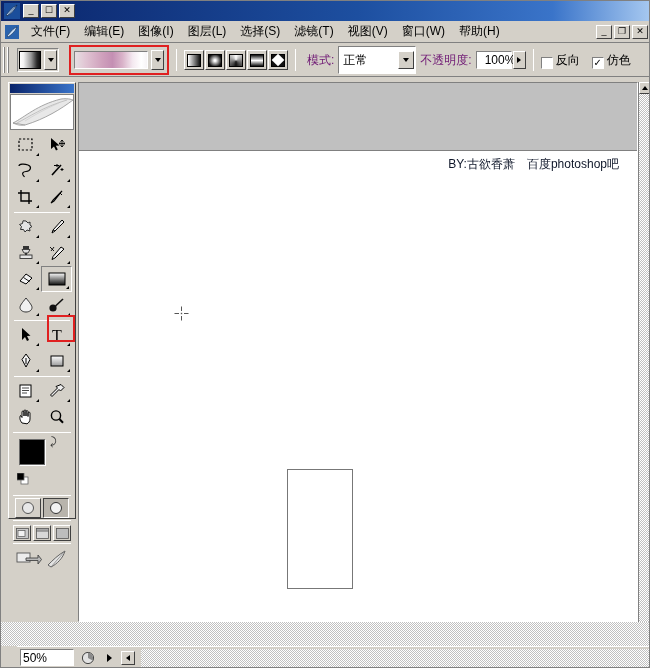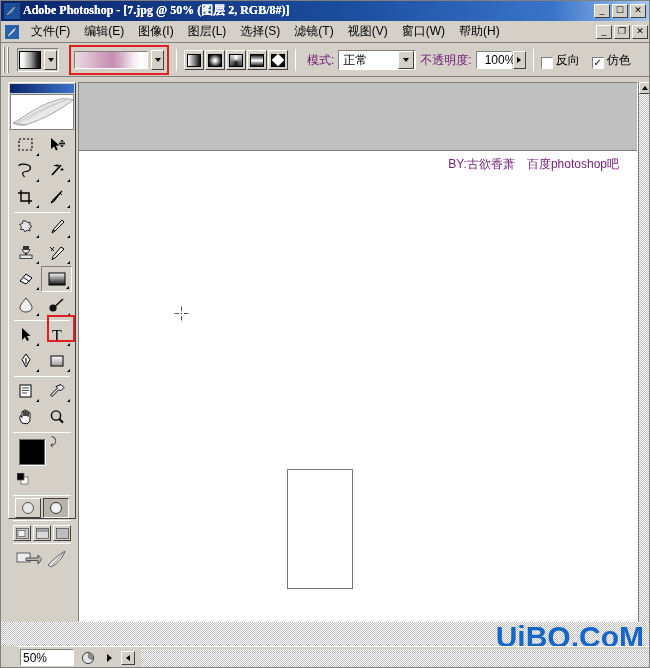--- a/index.html
+++ b/index.html
@@ -104,21 +104,21 @@
   .gtbtn{
     width:20px;height:20px;background:#d4d0c8;
     display:flex;align-items:center;justify-content:center;
     border-top:1px solid #ffffff;border-left:1px solid #ffffff;
     border-right:1px solid #404040;border-bottom:1px solid #404040;
   }
   .gtbtn .sw{ width:14px;height:13px;border:1px solid #000; }
 
   .opt-label{ font-size:12px; color:#701a75; margin:0 4px; white-space:nowrap;}
   .combo{
-    display:flex;align-items:center; height:20px; width:78px; background:#fff;
+    display:flex;align-items:center; height:28px; width:78px; background:#fff;
     border-top:1px solid #808080;border-left:1px solid #808080;
     border-right:1px solid #ffffff;border-bottom:1px solid #ffffff;
     position:relative;
   }
   .combo-text{ flex:1 1 auto; padding-left:4px; font-size:12px; color:#000; white-space:nowrap;}
   .combo-btn{
     width:16px;height:18px;background:#d4d0c8;margin:1px;
     display:flex;align-items:center;justify-content:center;
     border-top:1px solid #ffffff;border-left:1px solid #ffffff;
     border-right:1px solid #404040;border-bottom:1px solid #404040;
@@ -218,21 +218,21 @@
   }
   .doc-topband{
     position:absolute; left:0; top:0; width:100%; height:68px; background:#c0c0c0;
     border-bottom:1px solid #808080;
   }
   .doc-canvas{
     position:absolute; left:0; top:69px; width:100%; height:470px; background:#ffffff;
   }
   .watermark-by{
     position:absolute; right:18px; top:4px;
-    color:#701a75; font-size:12px; white-space:nowrap;
+    color:#0f172a; font-size:12px; white-space:nowrap;
     font-family:"Liberation Sans",sans-serif;
   }
   .sel-rect{
     position:absolute; left:208px; top:317px; width:66px; height:120px;
     border:1px solid #777777; background:transparent;
   }
   .crosshair{ position:absolute; left:95px; top:154px; width:15px;height:15px; }
 
   
   .vscroll{
@@ -316,21 +316,20 @@
 <div id="app">
 
   <div class="titlebar">
     <div class="title-icon">
       <svg width="16" height="16" viewBox="0 0 16 16">
         <rect x="0" y="0" width="16" height="16" fill="#1b4e9b"></rect>
         <path d="M2 12 C5 9, 8 4, 13 2 C11 7, 7 11, 3 13 Z" fill="#bcd6f0" stroke="#0a2550" stroke-width="0.7"></path>
         <path d="M3 13 L13 2" stroke="#0a2550" stroke-width="0.6"></path>
       </svg>
     </div>
-    <div class="title-text">Adobe Photoshop - [7.jpg @ 50% (图层 2, RGB/8#)]</div>
     <div class="win-btns">
       <div class="winbtn">
           <span>_</span>
         </div>
       <div class="winbtn">
           <span>☐</span>
         </div>
       <div class="winbtn">
           <span>✕</span>
         </div>
@@ -719,21 +718,20 @@
     </div>
   </div>
 
   <div class="vscroll">
     <div class="sb-arrow">
       <div class="tri-up"></div>
     </div>
   </div>
 
   <div class="hscrollarea"></div>
-  <div class="watermark-uibq">UiBQ.CoM</div>
 
   <div class="statusbar">
     <div class="zoombox">50%</div>
     <div class="statusicon">
       <svg width="14" height="14" viewBox="0 0 14 14">
           <circle cx="7" cy="7" r="5.6" fill="#e2e2e2" stroke="#444" stroke-width="1"></circle>
           <path d="M7 7 L7 1.6 A5.6 5.6 0 0 1 11.6 9.4 Z" fill="#8a8a8a"></path>
         </svg>
     </div>
     <div class="status-play">

